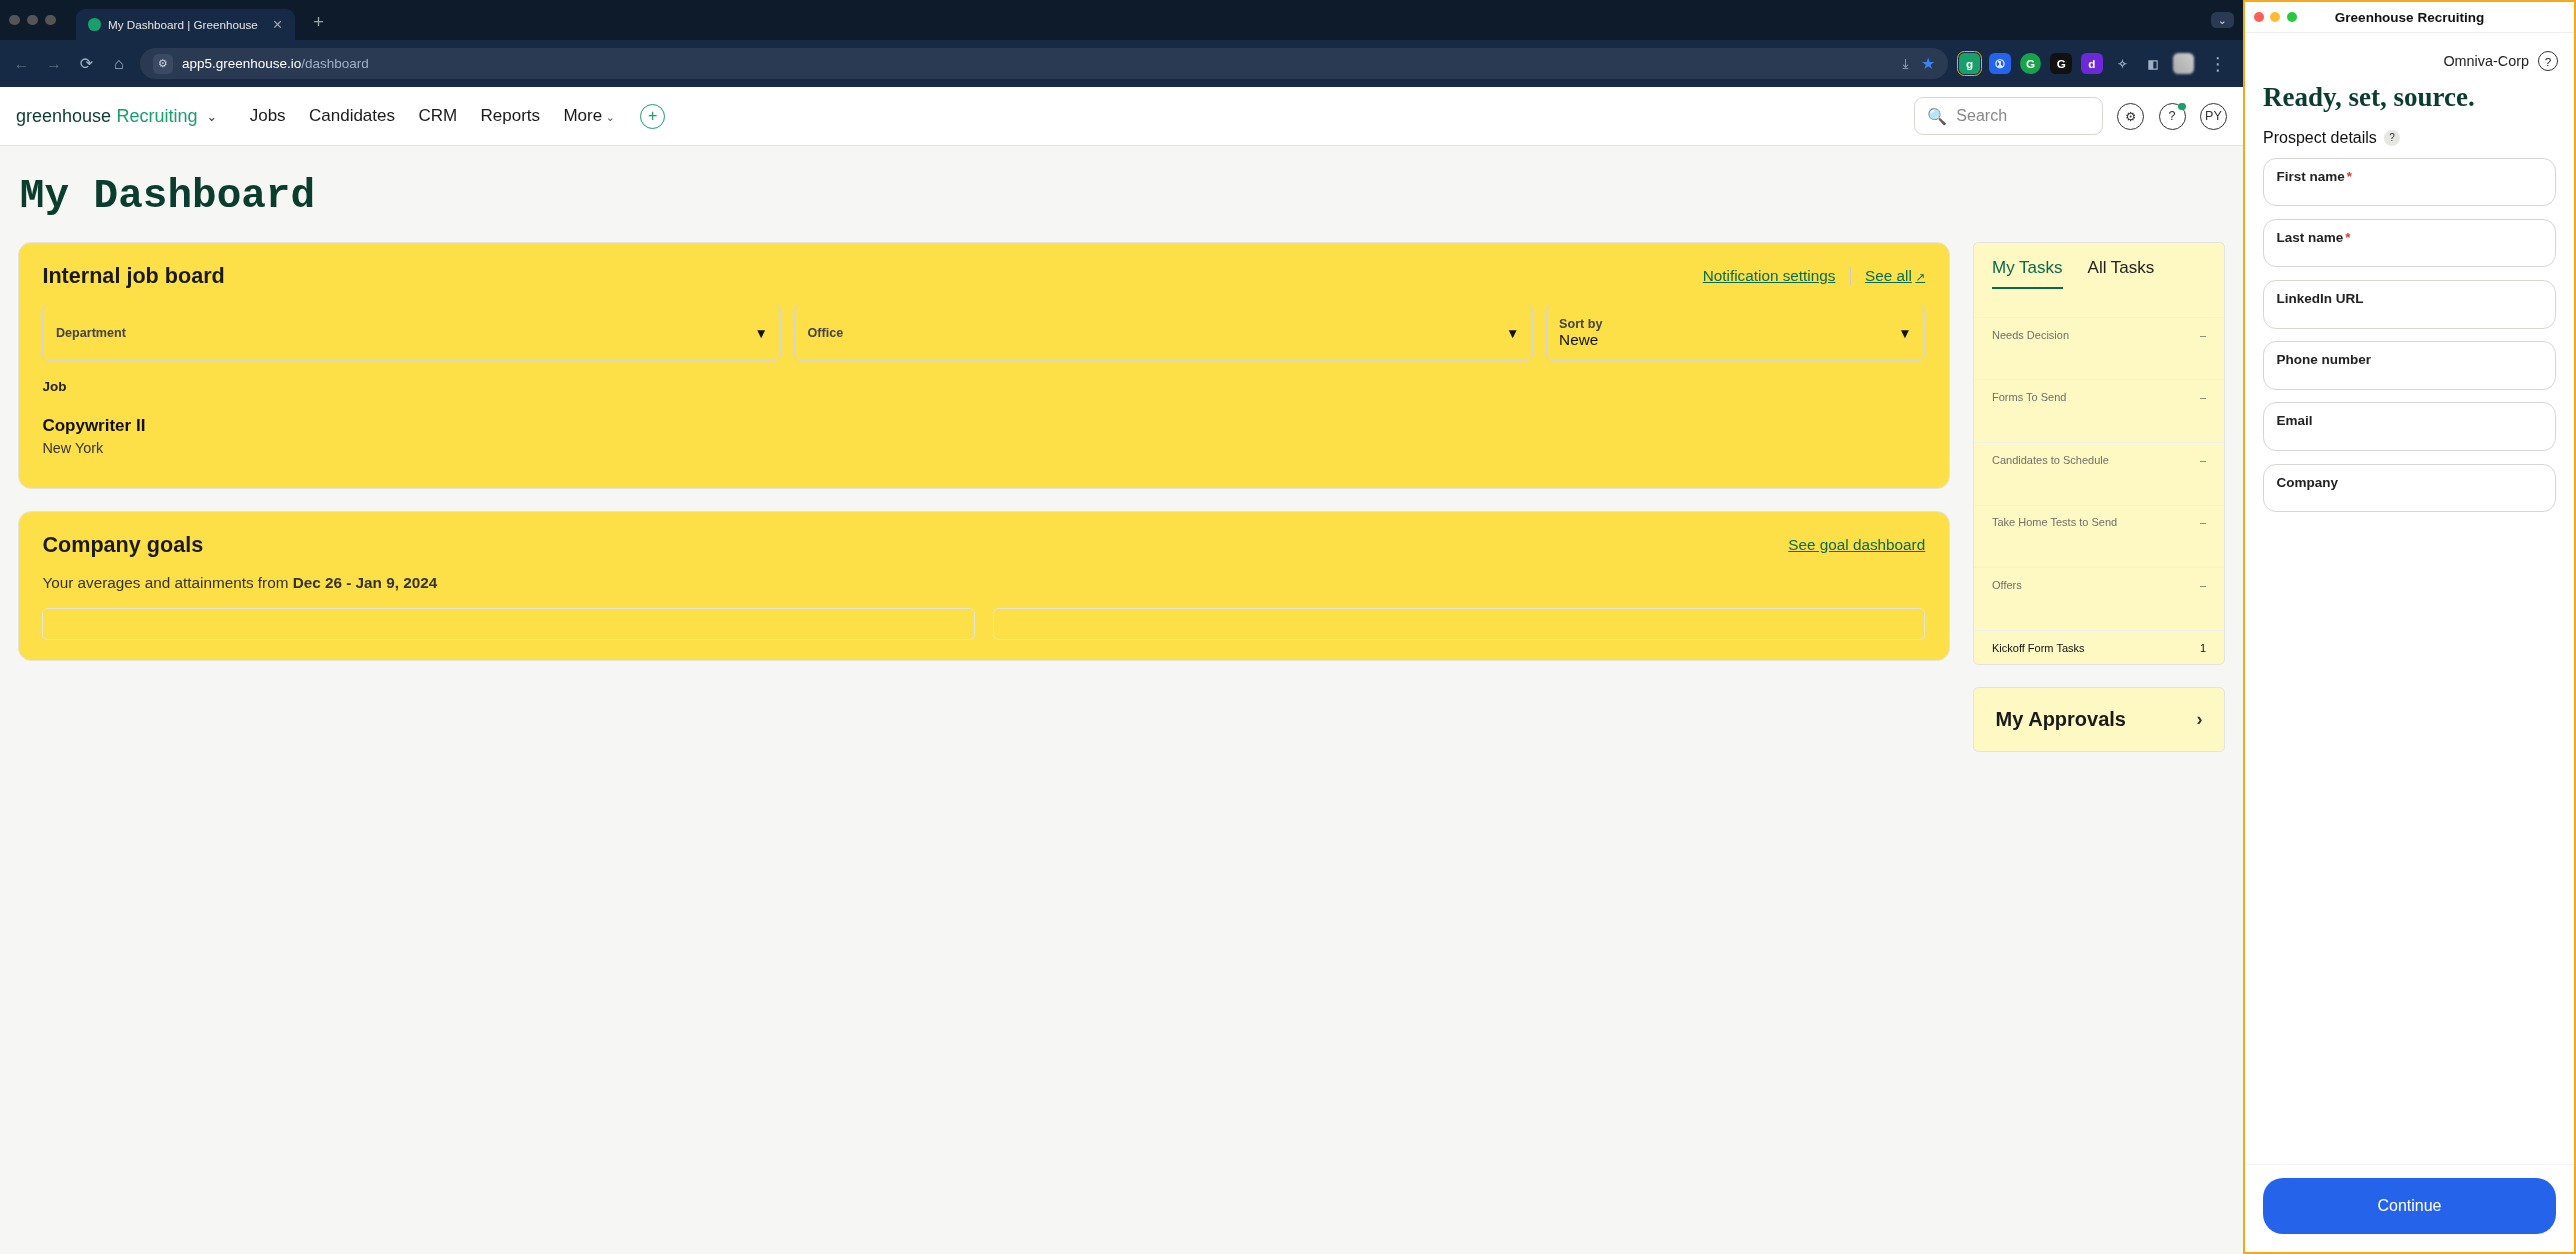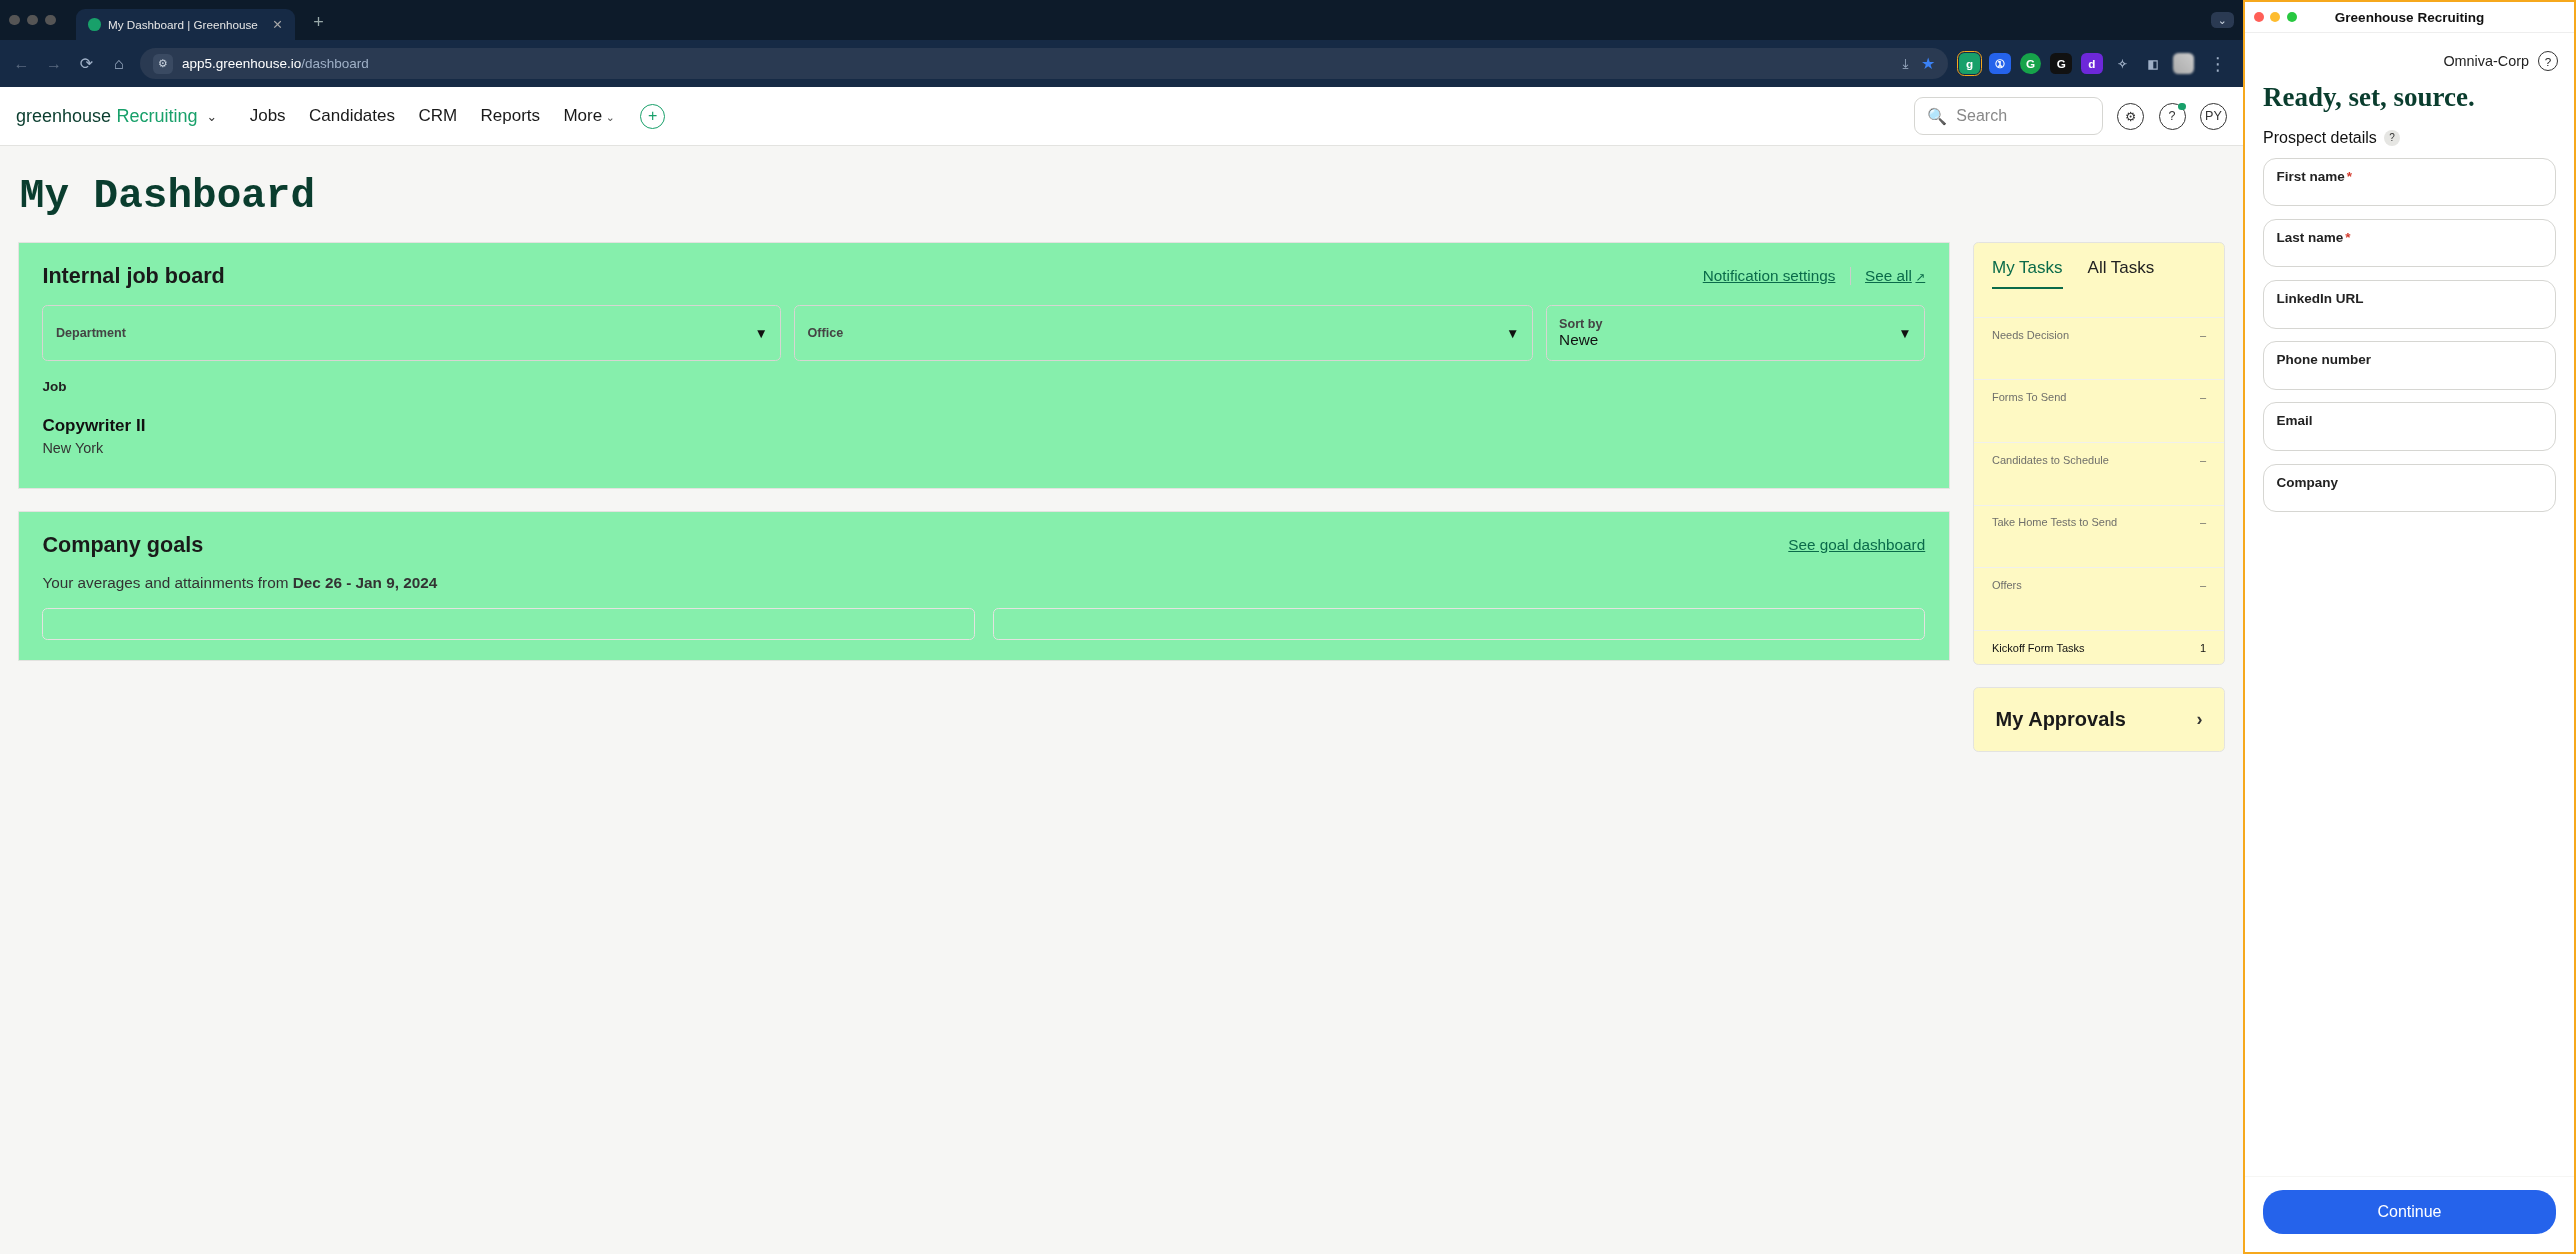--- a/index.html
+++ b/index.html
@@ -144,21 +144,21 @@
   .page-title{
     font-family: Liberation Mono, monospace;
     font-size: 41px;
     color:#0a3d2e;
     margin: 5.4px 0 23.4px 1.8px;
   }
   .cols{display:flex;gap:23.4px;align-items:flex-start;}
   .col-main{flex:1;display:flex;flex-direction:column;gap:21.6px;}
   .col-side{width:252px;display:flex;flex-direction:column;gap:21.6px;}
 
-  .card{background:#86efac;border:0.9px solid #e3e3e0;border-radius:1px;padding:20px 23.4px;}
+  .card{background:#fde047;border:0.9px solid #e3e3e0;border-radius:13px;padding:20px 23.4px;}
   .card-hd{display:flex;align-items:center;gap:16px;margin-bottom:16px;}
   .card-hd h2{font-size:21.6px;font-weight:600;color:#1a1a1a;}
   .card-hd .links{margin-left:auto;display:flex;align-items:center;gap:14.4px;}
   .glink{color:#0a6b4a;font-size:15.3px;text-decoration:underline;}
   .vline{width:0.9px;height:18px;background:#ccc;}
   .ext-arrow{font-size:11.7px;margin-left:3.6px;}
 
   .filters{display:flex;gap:12.6px;margin-bottom:18px;}
   .sel{
     border:0.9px solid #d6d6d2;border-radius:5.4px;height:56px;
@@ -226,21 +226,21 @@
   }
   .sect-hd{display:flex;align-items:center;gap:7.2px;font-size:16px;color:#111;margin-bottom:10.8px;}
   .help-mini{width:16px;height:16px;border-radius:50%;background:#e6e6e3;display:flex;align-items:center;justify-content:center;font-size:10px;color:#333;}
   .form-field{
     border:0.9px solid #d6d6d2;border-radius:13px;padding:9px 12.6px 21.6px 12.6px;margin-bottom:12.6px;
   }
   .form-field .flabel{font-size:13.5px;font-weight:600;color:#222;}
   .form-field .req{color:#d33a2c;margin-left:1.8px;}
   .ext-footer{padding:12.6px 18px 18px 18px;border-top:0.9px solid #f6f6f4;}
   .continue-btn{
-    width:100%;height:44px;border:none;border-radius:20px;background:#2563eb;color:#fff;
+    width:100%;height:56px;border:none;border-radius:20px;background:#2563eb;color:#fff;
     font-size:16px;cursor:pointer;
   }
 </style>
 </head>
 <body>
 
 <div class="root">
   <div class="browser-side">
 
     <div class="tab-strip">

